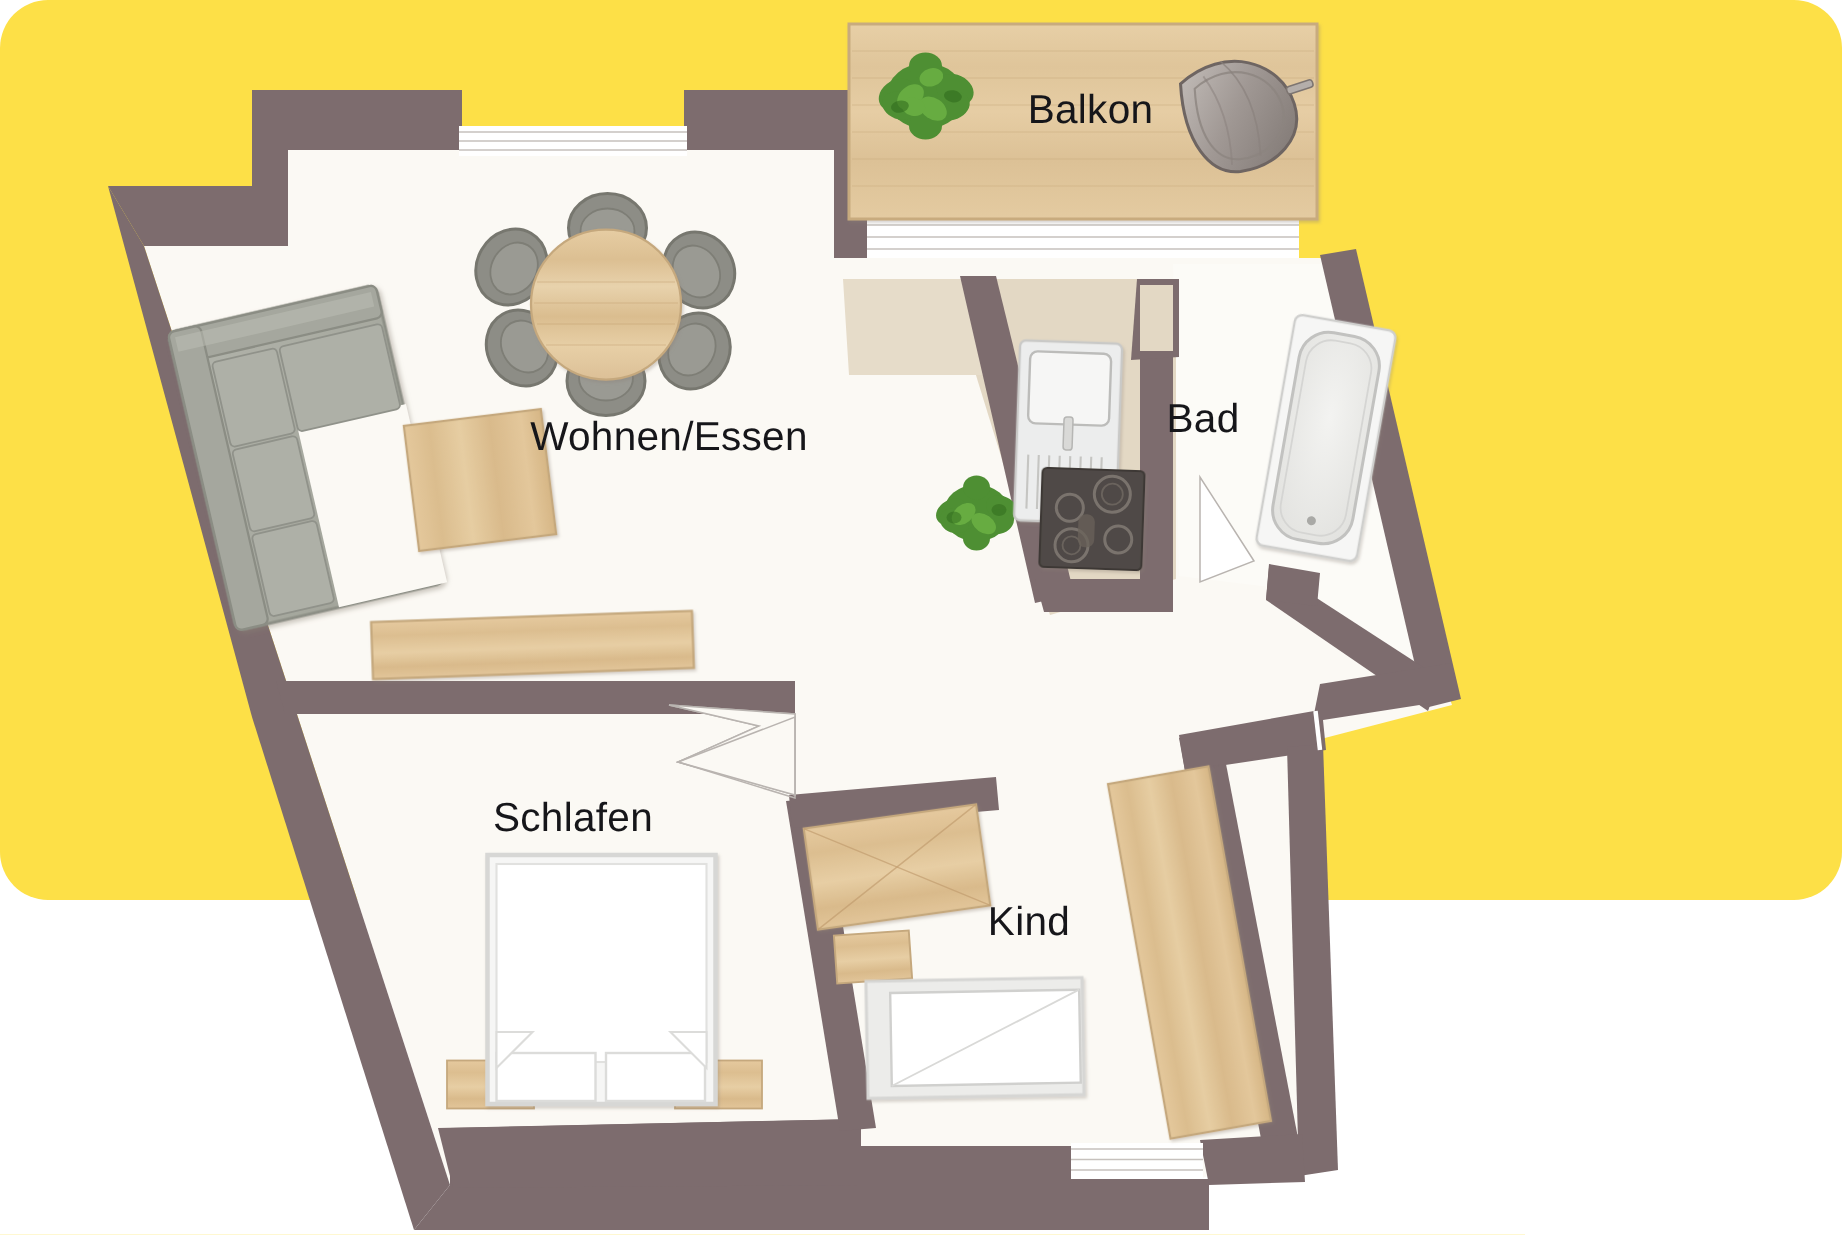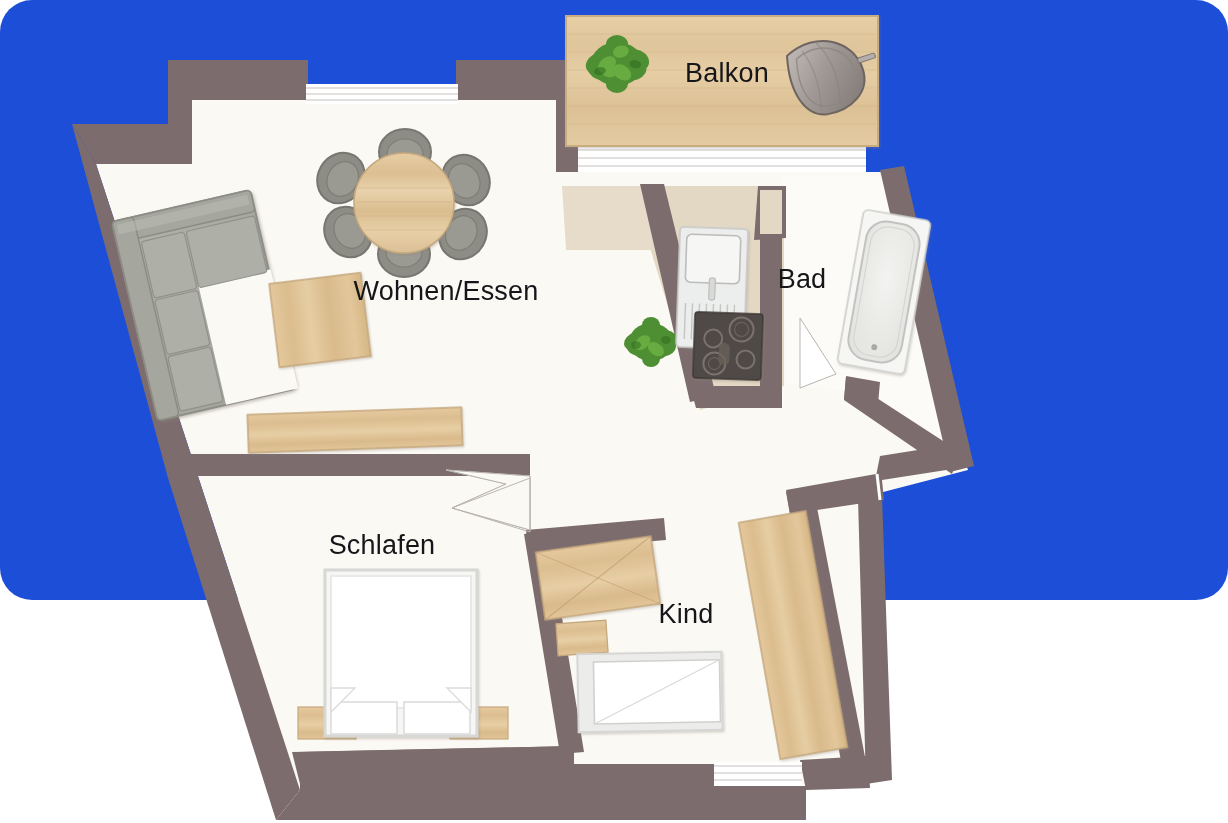--- a/index.html
+++ b/index.html
@@ -1,19 +1,19 @@
 <!DOCTYPE html>
 <html><head>
 <meta charset="utf-8">
 <title>Grundriss</title>
 <style>
   html,body{margin:0;padding:0;background:#ffffff;}
   body{width:1228px;height:823px;overflow:hidden;
        font-family:"Liberation Sans","DejaVu Sans",sans-serif;}
-  #plan{position:relative;width:1228px;height:600px;background:#1d4ed8;border-radius:32px;}
+  #plan{position:relative;width:1228px;height:600px;background:#fde047;border-radius:32px;}
   #plan svg{position:absolute;left:0;top:0;}
   .rmlabel{
     font-family:"Liberation Sans","DejaVu Sans",sans-serif;
     font-size:27px;
     font-weight:400;
     fill:#16161a;
     letter-spacing:0.2px;
   }
 </style>
 </head>

